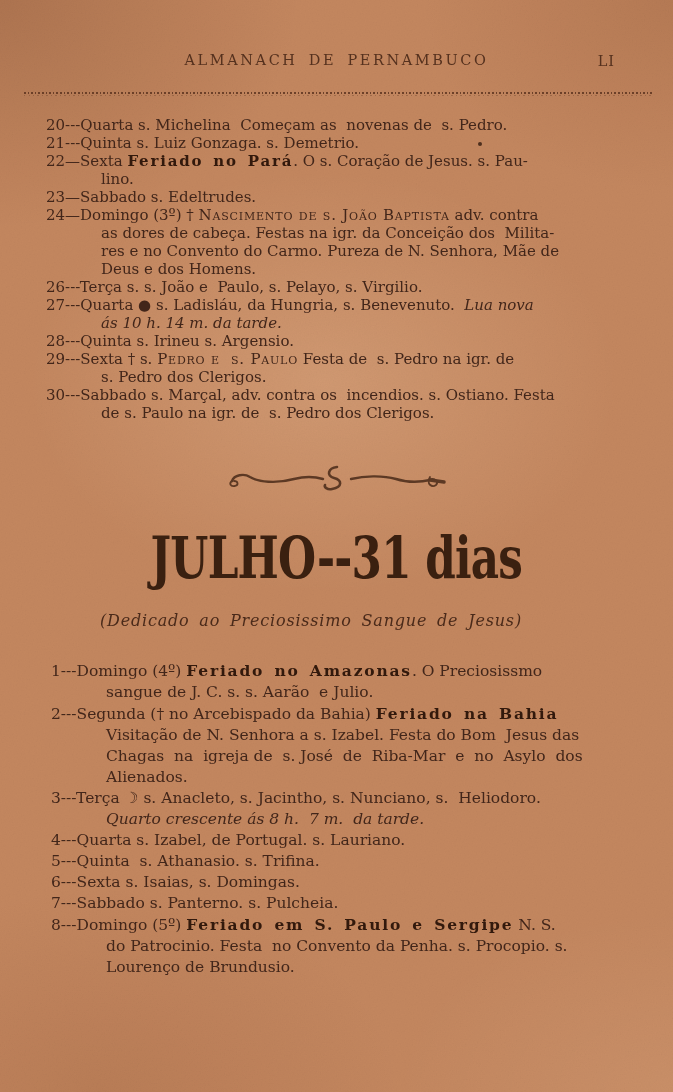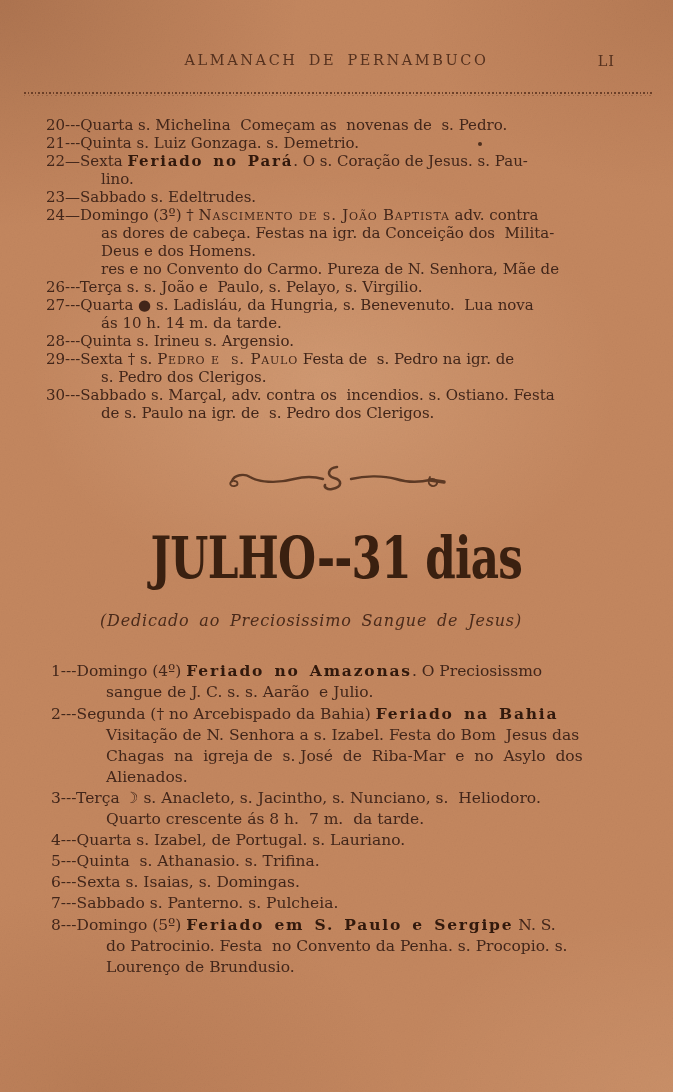--- a/index.html
+++ b/index.html
@@ -68,21 +68,21 @@
   .seg-bold {
     font-weight: bold;
     letter-spacing: 1.8px;
     word-spacing: 3px;
     color: #32190c;
   }
   .seg-smallcaps {
     font-variant: small-caps;
     letter-spacing: 0.8px;
   }
-  .seg-italic { }
+  .seg-italic { font-style: italic; }
 
   .ink-speck {
     position: absolute;
     width: 4px; height: 4px; border-radius: 50%;
     background: #3a2012; opacity: .85;
   }
   .speck-1 { top: 142px; left: 478px; }
 
   
   .divider {
@@ -145,22 +145,22 @@
     <div class="entry">
       <div class="line"><span>22—Sexta </span><span class="seg-bold">Feriado no Pará</span><span>. O s. Coração de Jesus. s. Pau-</span></div>
       <div class="line cont"><span>lino.</span></div>
     </div>
     <div class="entry">
       <div class="line"><span>23—Sabbado s. Edeltrudes.</span></div>
     </div>
     <div class="entry">
       <div class="line"><span>24—Domingo (3º) † </span><span class="seg-smallcaps">Nascimento de s. João Baptista</span><span> adv. contra</span></div>
       <div class="line cont"><span>as dores de cabeça. Festas na igr. da Conceição dos  Milita-</span></div>
+      <div class="line cont"><span>res e no Convento do Carmo. Pureza de N. Senhora, Mãe de</span></div>
       <div class="line cont"><span>Deus e dos Homens.</span></div>
-      <div class="line cont"><span>res e no Convento do Carmo. Pureza de N. Senhora, Mãe de</span></div>
     </div>
     <div class="entry">
       <div class="line"><span>26---Terça s. s. João e  Paulo, s. Pelayo, s. Virgilio.</span></div>
     </div>
     <div class="entry">
       <div class="line"><span>27---Quarta ● s. Ladisláu, da Hungria, s. Benevenuto.  </span><span class="seg-italic">Lua nova</span></div>
       <div class="line cont"><span class="seg-italic">ás 10 h. 14 m. da tarde.</span></div>
     </div>
     <div class="entry">
       <div class="line"><span>28---Quinta s. Irineu s. Argensio.</span></div>

